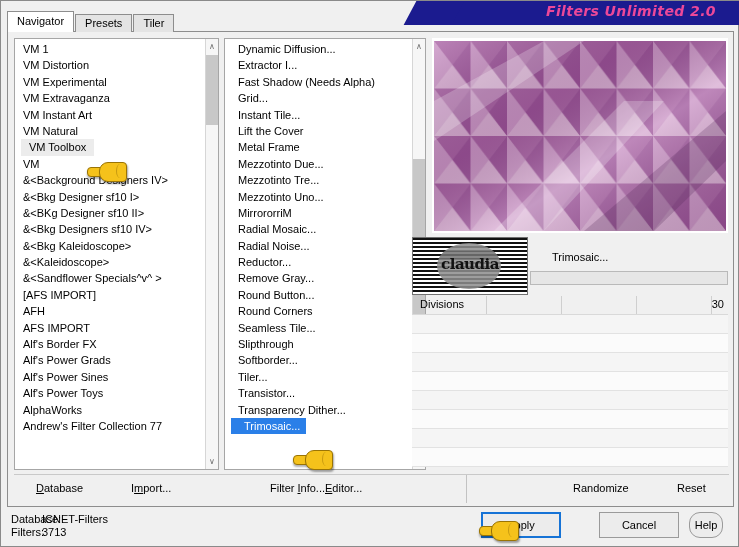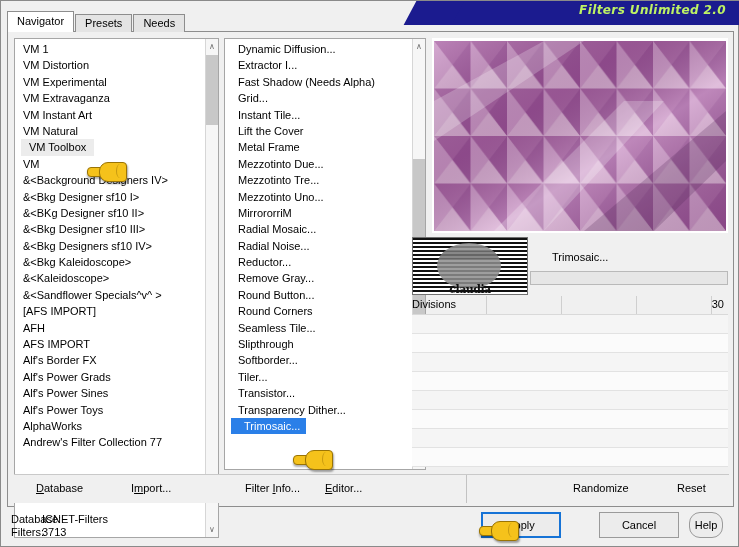--- a/index.html
+++ b/index.html
@@ -12,41 +12,41 @@
        border:1px solid #8a8a8a;box-sizing:border-box;}
 
   
   .titlebar{position:absolute;left:0;top:0;width:739px;height:24px;
             background:#f0f0f0;overflow:hidden;}
   .banner{position:absolute;right:0;top:0;height:24px;width:306px;
           background:#1b1b8f;}
   .banner:before{content:"";position:absolute;left:-24px;top:0;
           width:48px;height:24px;background:#1b1b8f;
           border-radius:0 0 0 0;transform:skewX(-28deg);}
-  .banner-text{position:absolute;right:14px;top:2px;
+  .banner-text{position:absolute;right:24px;top:2px;
           font-family:"DejaVu Sans",sans-serif;
-          font-style:italic;font-weight:bold;font-size:12px;color:#bef264;
+          font-style:italic;font-weight:bold;font-size:14px;color:#ec4899;
           letter-spacing:.4px;white-space:nowrap;}
 
   
   .tabs{position:absolute;left:6px;top:11px;height:20px;display:flex;align-items:flex-end;z-index:5;}
   .tab{height:17px;line-height:17px;padding:0 9px;font-size:11px;
        background:#e4e4e4;border:1px solid #8d8d8d;border-bottom:none;
        margin-right:1px;color:#000;}
   .tab.active{background:#ffffff;height:20px;line-height:19px;
        border-color:#8d8d8d;position:relative;z-index:6;}
 
   
   .frame{position:absolute;left:6px;top:30px;width:727px;height:476px;
          background:#f0f0f0;border:1px solid #8d8d8d;box-sizing:border-box;}
 
   
   .listwrap{position:absolute;top:6px;background:#ffffff;
             border:1px solid #a6a6a6;box-sizing:border-box;overflow:hidden;}
-  #cat-list{left:6px;width:205px;height:500px;text-decoration:underline;}
+  #cat-list{left:6px;width:205px;height:432px;text-decoration:underline;}
   #filt-list{left:216px;width:202px;height:432px;}
   .listinner{position:absolute;left:0;top:0;right:13px;bottom:0;
              overflow:hidden;padding-top:2px;}
   .li{height:16.4px;line-height:16.4px;padding-left:8px;font-size:11px;
       white-space:nowrap;color:#000;}
   #filt-list .li{padding-left:13px;}
   .li.sel-gray{background:#ececec;display:inline-block;padding-right:8px;}
   .li.sel-blue{background:#2a7fe8;color:#ffffff;display:inline-block;padding-right:6px;}
 
   
@@ -67,29 +67,29 @@
 
   .thumbrow{position:absolute;left:-20px;top:199px;width:316px;height:58px;}
   .thumbimg{position:absolute;left:0;top:0;width:116px;height:58px;
             border:1px solid #707070;box-sizing:border-box;overflow:hidden;
             background:repeating-linear-gradient(to bottom,#111 0 2px,#fff 2px 4px);}
   .globe{position:absolute;left:24px;top:5px;width:64px;height:46px;
          border-radius:50%;background:#8e8e8e;opacity:.85;overflow:hidden;}
   .globe:after{content:"";position:absolute;left:-8px;top:8px;width:80px;height:8px;
          background:#444;opacity:.35;}
   .claudia{position:absolute;left:22px;top:17px;width:70px;text-align:center;
-         font-family:"DejaVu Serif",serif;font-weight:bold;font-size:11px;
-         color:#111;letter-spacing:-.5px;margin-top:28px;}
+         font-family:"DejaVu Serif",serif;font-weight:bold;font-size:15px;
+         color:#111;letter-spacing:-.5px;}
   .fname{position:absolute;left:140px;top:14px;font-size:11px;color:#000;}
   .fnamebar{position:absolute;left:118px;top:34px;right:0;height:14px;
             background:#e6e6e6;border:1px solid #b9b9b9;box-sizing:border-box;}
 
   .params{position:absolute;left:-20px;top:258px;width:316px;height:178px;}
   .prow{position:relative;height:18px;border-bottom:1px solid #d9d9d9;}
-  .plabel{position:absolute;left:0;top:2px;font-size:11px;}
+  .plabel{position:absolute;left:8px;top:2px;font-size:11px;}
   .pval{position:absolute;right:4px;top:2px;font-size:11px;}
   .ticks{position:absolute;left:0;top:0;width:100%;height:100%;
      background:repeating-linear-gradient(to right,transparent 0 74px,#cfcfcf 74px 75px);}
   .marker{position:absolute;top:14px;left:198px;width:0;height:0;
      border-left:13px solid transparent;border-right:13px solid transparent;
      border-bottom:11px solid #dcdcdc;}
   .erow{height:18px;border-bottom:1px solid #e2e2e2;background:#f5f5f5;}
   .erow.b{background:#fbfbfb;}
 
   
@@ -127,39 +127,38 @@
 
   <div class="titlebar">
     <div class="banner">
       <div class="banner-text">Filters Unlimited 2.0</div>
     </div>
   </div>
 
   <div class="tabs">
     <div class="tab active">Navigator</div>
     <div class="tab">Presets</div>
-    <div class="tab">Needs</div>
+    <div class="tab">Tiler</div>
   </div>
 
   <div class="frame">
 
     <div class="listwrap" id="cat-list">
       <div class="listinner" id="cat-inner">
           <div class="li">VM 1</div>
           <div class="li">VM Distortion</div>
           <div class="li">VM Experimental</div>
           <div class="li">VM Extravaganza</div>
           <div class="li">VM Instant Art</div>
           <div class="li">VM Natural</div>
           <div class="li" style="padding: 0px 0px 0px 6px;"><span class="li sel-gray" style="height: 16.4px; line-height: 16.4px;">VM Toolbox</span></div>
           <div class="li">VM</div>
           <div class="li">&amp;&lt;Background Designers IV&gt;</div>
           <div class="li">&amp;&lt;Bkg Designer sf10 I&gt;</div>
           <div class="li">&amp;&lt;BKg Designer sf10 II&gt;</div>
-          <div class="li">&amp;&lt;Bkg Designer sf10 III&gt;</div>
           <div class="li">&amp;&lt;Bkg Designers sf10 IV&gt;</div>
           <div class="li">&amp;&lt;Bkg Kaleidoscope&gt;</div>
           <div class="li">&amp;&lt;Kaleidoscope&gt;</div>
           <div class="li">&amp;&lt;Sandflower Specials^v^ &gt;</div>
           <div class="li">[AFS IMPORT]</div>
           <div class="li">AFH</div>
           <div class="li">AFS IMPORT</div>
           <div class="li">Alf's Border FX</div>
           <div class="li">Alf's Power Grads</div>
           <div class="li">Alf's Power Sines</div>
@@ -262,21 +261,21 @@
           <div class="erow b"></div>
           <div class="erow"></div>
           <div class="erow b"></div>
         </div>
     </div>
 
     <div class="linkbar">
       <div class="divider"></div>
       <div class="lnk" style="left:22px;"><u>D</u>atabase</div>
       <div class="lnk" style="left:117px;">I<u>m</u>port...</div>
-      <div class="lnk" style="left:195px;padding-left:36px;">Filter <u>I</u>nfo...</div>
+      <div class="lnk" style="left:220px;padding-left:36px;">Filter <u>I</u>nfo...</div>
       <div class="lnk" style="left:311px;"><u>E</u>ditor...</div>
       <div class="lnk" style="left:559px;">Randomize</div>
       <div class="lnk" style="left:663px;">Reset</div>
     </div>
   </div>
 
   <div class="status">
     <div>
       <span class="k">Database:</span><span>ICNET-Filters</span>
     </div>

